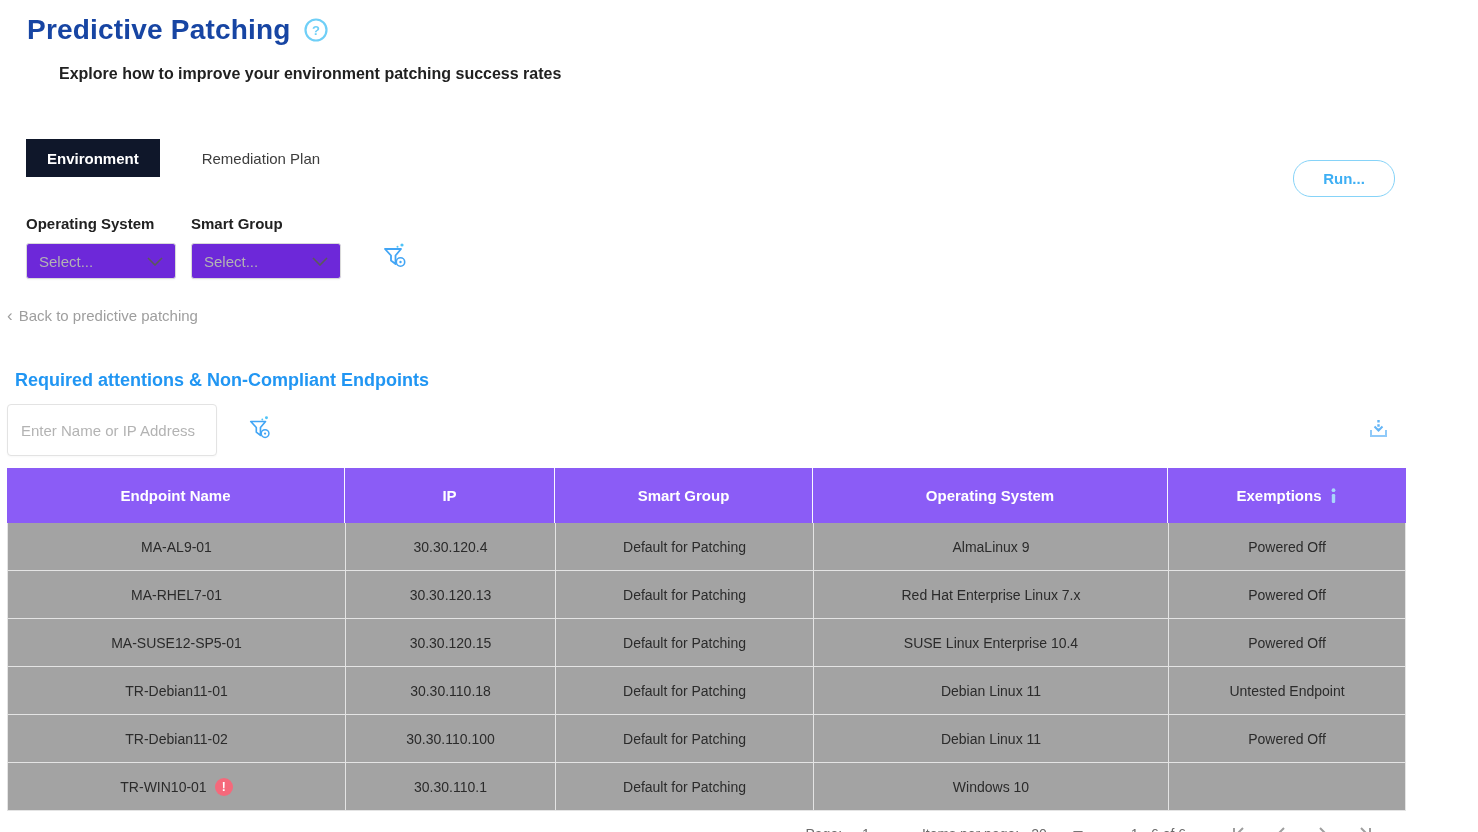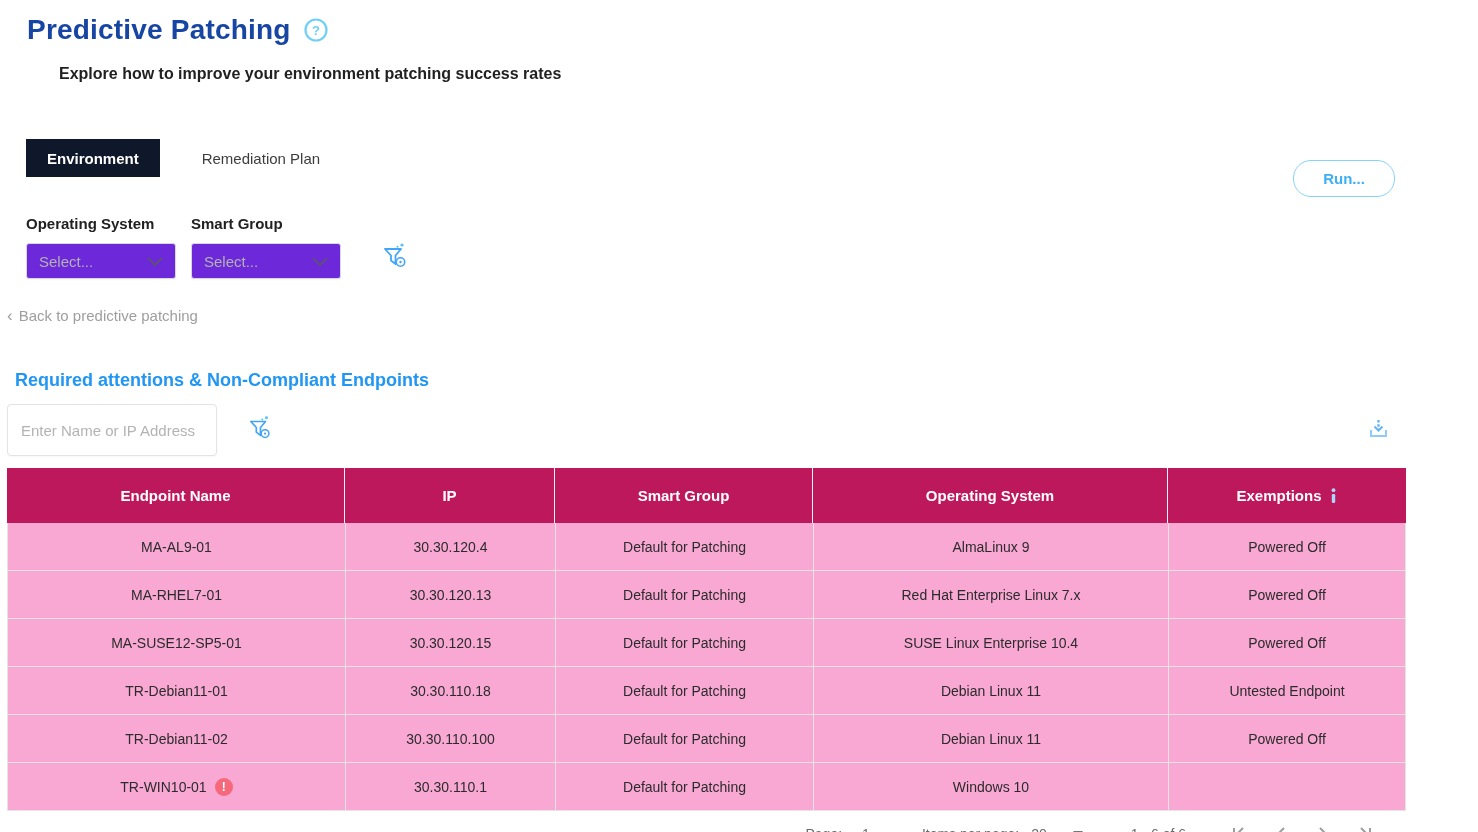--- a/index.html
+++ b/index.html
@@ -42,26 +42,26 @@
   .section-heading { margin-top:46px; padding-left:15px; font-size:18px; font-weight:700; color:#2196F3; }
   .search-row { margin-top:13px; padding:0 72px 0 7px; display:flex; align-items:center; }
   .search-input { width:210px; height:52px; border:1px solid #e3e3e3; border-radius:4px; padding:16px 13px;
     font-size:15px; color:#424242; font-family:"Liberation Sans",sans-serif; outline:none; box-shadow:0 1px 2px rgba(0,0,0,.03); }
   .search-input::placeholder { color:#b3b3b3; }
   .search-funnel { margin-left:31px; cursor:pointer; }
   .download-icon { margin-left:auto; margin-right:17px; cursor:pointer; }
 
   
   .table-wrap { margin:12px 72px 0 7px; width:1399px; }
-  .thead { display:flex; background:#be185d; height:55px; }
+  .thead { display:flex; background:#8b5cf6; height:55px; }
   .th { display:flex; align-items:center; justify-content:center; color:#fff; font-weight:700; font-size:15px;
     border-right:1px solid rgba(255,255,255,.95); cursor:pointer; }
   .th:last-child { border-right:none;align-items:center; }
   .c0 { width:338px; } .c1 { width:210px; } .c2 { width:258px; } .c3 { width:355px; } .c4 { width:238px; flex:1; }
-  .tr { display:flex; height:48px; border-left:1px solid #e4e4e4; border-right:1px solid #e4e4e4; background:#f9a8d4; }
+  .tr { display:flex; height:48px; border-left:1px solid #e4e4e4; border-right:1px solid #e4e4e4; background:#a3a3a3; }
   .td { display:flex; align-items:center; justify-content:center; font-size:14px; color:#2b2b2b;
     border-right:1px solid #e4e4e4; border-bottom:1px solid #e4e4e4; gap:8px; }
   .td:last-child { border-right:none; }
   .alert-badge { width:18px; height:18px; border-radius:50%; background:#F5697B; color:#fff; font-size:12px;
     font-weight:700; display:inline-flex; align-items:center; justify-content:center; cursor:pointer; }
   .info-glyph { margin-left:7px; display:inline-flex; }
 
   
   .tfoot { display:flex; align-items:center; justify-content:flex-end; height:46px; padding-right:32px;
     color:#6b6b6b; font-size:14px; }

